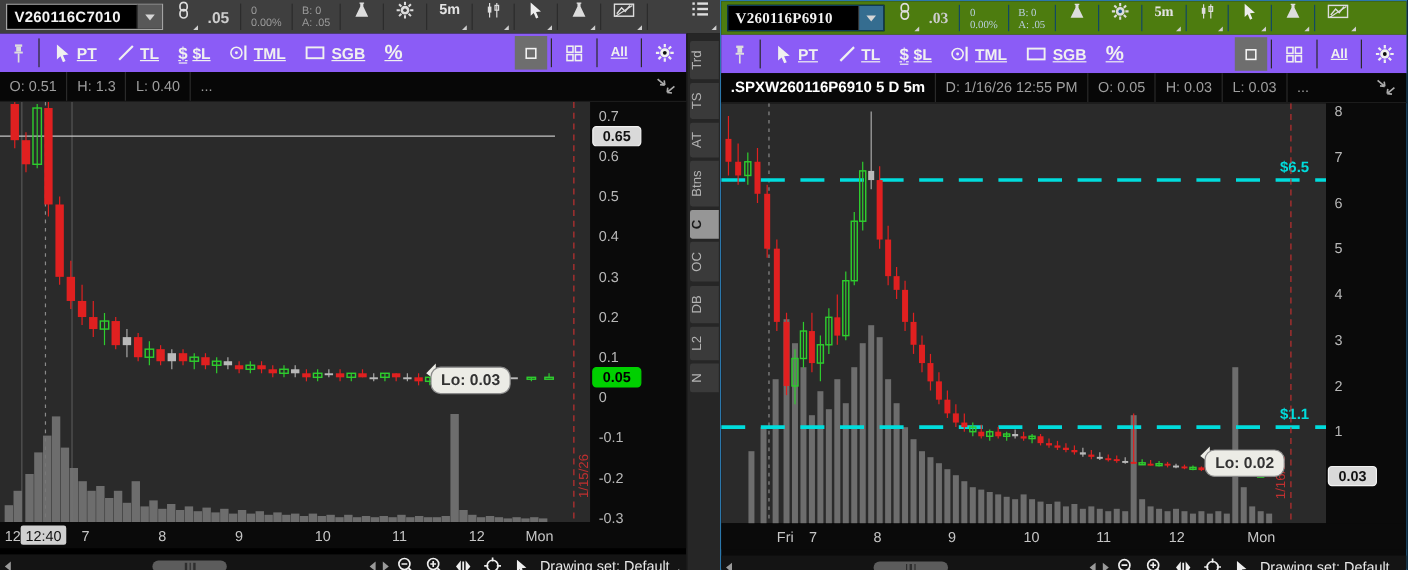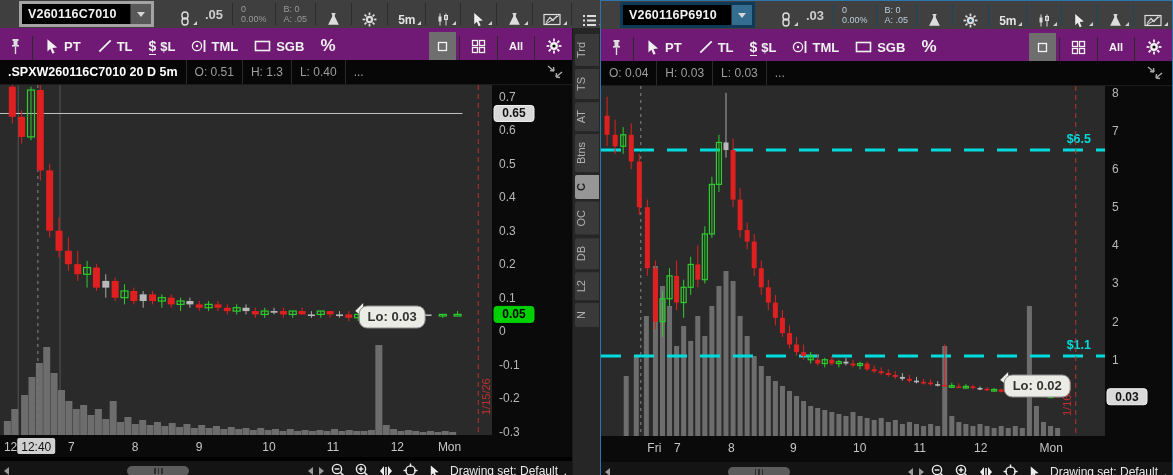--- a/index.html
+++ b/index.html
@@ -2,37 +2,37 @@
 <html><head>
 <meta charset="utf-8">
 <style>
   html,body{margin:0;padding:0;background:#000;}
   body{width:1173px;height:475px;position:relative;font-family:"Liberation Sans",sans-serif;overflow:hidden;-webkit-font-smoothing:antialiased;}
   .panel{position:absolute;top:0;height:475px;display:flex;flex-direction:column;}
   #panel-left{left:0;width:600px;}
   #panel-right{left:600px;width:573px;border:1px solid #2b77ab;box-sizing:border-box;background:#0a0a0a;}
   
   .tbar-top{height:28px;flex:0 0 28px;display:flex;align-items:center;background:#3f3f3f;padding:0 2px;gap:1px;overflow:hidden;}
-  .tbar-top.blue{background:#404040;}
+  .tbar-top.blue{background:#4d7c0f;font-family:Liberation Serif, serif;}
   .sep{width:1px;height:22px;background:#2c2c2c;margin:0 2px;flex:0 0 1px;}
   .blue .sep{background:#124863;}
-  .sym-box{display:flex;align-items:center;height:20px;background:#000;border:3px solid #a3a3a3;margin:0 17px;flex:0 0 auto;}
+  .sym-box{display:flex;align-items:center;height:20px;background:#000;border:1px solid #a3a3a3;margin:0 3px;flex:0 0 auto;}
   .blue .sym-box{border-color:#0e3a57;}
   .sym-text{color:#f2f2f2;font-size:12.5px;font-weight:bold;padding:0 6px;width:96px;letter-spacing:.2px;}
   .sym-dd{width:20px;height:100%;background:#585858;display:flex;align-items:center;justify-content:center;border-left:1px solid #333;}
   .blue .sym-dd{background:#356d90;}
   .dd-tri{width:0;height:0;border-left:4px solid transparent;border-right:4px solid transparent;border-top:5px solid #d6d6d6;}
-  .tbtn{position:relative;display:flex;align-items:flex-end;justify-content:center;gap:3px;height:26px;padding:0 7px;color:#e3e3e3;font-size:12px;font-weight:bold;flex:0 0 auto;}
+  .tbtn{position:relative;display:flex;align-items:flex-start;justify-content:center;gap:3px;height:26px;padding:0 7px;color:#e3e3e3;font-size:12px;font-weight:bold;flex:0 0 auto;}
   .tbtn svg{display:block;}
   .caret::after{content:"";position:absolute;right:1px;bottom:2px;width:0;height:0;border-left:4px solid transparent;border-bottom:4px solid #cfcfcf;}
   .price{color:#cdcdcd;font-size:13px;font-weight:bold;padding:0 6px;}
   .two{display:flex;flex-direction:column;justify-content:center;font-size:9px;line-height:10px;color:#9a9a9a;padding:0 5px;white-space:nowrap;}
   .blue .two{color:#b8cedd;}
   
-  .tbar-draw{height:32px;flex:0 0 32px;display:flex;align-items:flex-end;background:#701a75;color:#f0f0f0;padding:0 2px;}
+  .tbar-draw{height:32px;flex:0 0 32px;display:flex;align-items:center;background:#8b5cf6;color:#f0f0f0;padding:0 2px;text-decoration:underline;}
   .dbtn{position:relative;display:flex;align-items:center;gap:4px;height:28px;padding:0 8px;font-size:13px;font-weight:bold;color:#f0f0f0;flex:0 0 auto;}
   .dbtn.sel{background:#6e6e6e;}
   .dspacer{flex:1 1 auto;}
   .vr{width:1px;height:24px;background:#2a2a2a;margin:0 3px;flex:0 0 1px;}
   
   .chead{height:24px;flex:0 0 24px;display:flex;align-items:center;background:#070707;border-bottom:1px solid #1c1c1c;color:#9e9e9e;font-size:12px;}
   .chead .cell{padding:0 8px;height:100%;display:flex;align-items:center;border-right:1px solid #2a2a2a;white-space:nowrap;}
   .chead .sym{color:#fff;font-weight:bold;font-size:12.5px;}
   .chead .more{border-right:none;}
   .chead .hspacer{flex:1;}
@@ -236,21 +236,20 @@
                 <line x1="2.4" y1="11.6" x2="4.2" y2="9.8"></line>
                 <line x1="9.8" y1="4.2" x2="11.6" y2="2.4"></line>
               </g>
               <circle cx="7" cy="7" r="3.4" fill="#f0f0f0"></circle>
               <circle cx="7" cy="7" r="1.4" fill="#0c0c0c"></circle>
             </svg>
         </div>
       </div>
 
       <div class="chead">
-        <div class="cell sym">.SPXW260116C7010 20 D 5m</div>
         <div class="cell">O: 0.51</div>
         <div class="cell">H: 1.3</div>
         <div class="cell">L: 0.40</div>
         <div class="cell more">...</div>
         <div class="hspacer"></div>
         <svg class="chead-ico" width="18" height="16" viewBox="0 0 18 16">
             <path d="M2 2 L8 7 M8 7 l-4 -0.5 M8 7 l-0.5 -4" stroke="#aaa" stroke-width="1.4" fill="none"></path>
             <path d="M16 10 L10 5" stroke="#aaa" stroke-width="0" fill="none"></path>
             <path d="M10 13 L16 8 M10 13 l4 0.5 M10 13 l0.5 -4" stroke="#aaa" stroke-width="1.4" fill="none"></path>
           </svg>
@@ -678,21 +677,23 @@
                 <line x1="2.4" y1="11.6" x2="4.2" y2="9.8"></line>
                 <line x1="9.8" y1="4.2" x2="11.6" y2="2.4"></line>
               </g>
               <circle cx="7" cy="7" r="3.4" fill="#f0f0f0"></circle>
               <circle cx="7" cy="7" r="1.4" fill="#0c0c0c"></circle>
             </svg>
         </div>
       </div>
 
       <div class="chead">
-        <div class="cell">O: 0.04</div>
+        <div class="cell sym">.SPXW260116P6910 5 D 5m</div>
+        <div class="cell">D: 1/16/26 12:55 PM</div>
+        <div class="cell">O: 0.05</div>
         <div class="cell">H: 0.03</div>
         <div class="cell">L: 0.03</div>
         <div class="cell more">...</div>
         <div class="hspacer"></div>
         <svg class="chead-ico" width="18" height="16" viewBox="0 0 18 16">
             <path d="M2 2 L8 7 M8 7 l-4 -0.5 M8 7 l-0.5 -4" stroke="#aaa" stroke-width="1.4" fill="none"></path>
             <path d="M10 13 L16 8 M10 13 l4 0.5 M10 13 l0.5 -4" stroke="#aaa" stroke-width="1.4" fill="none"></path>
           </svg>
       </div>
 

